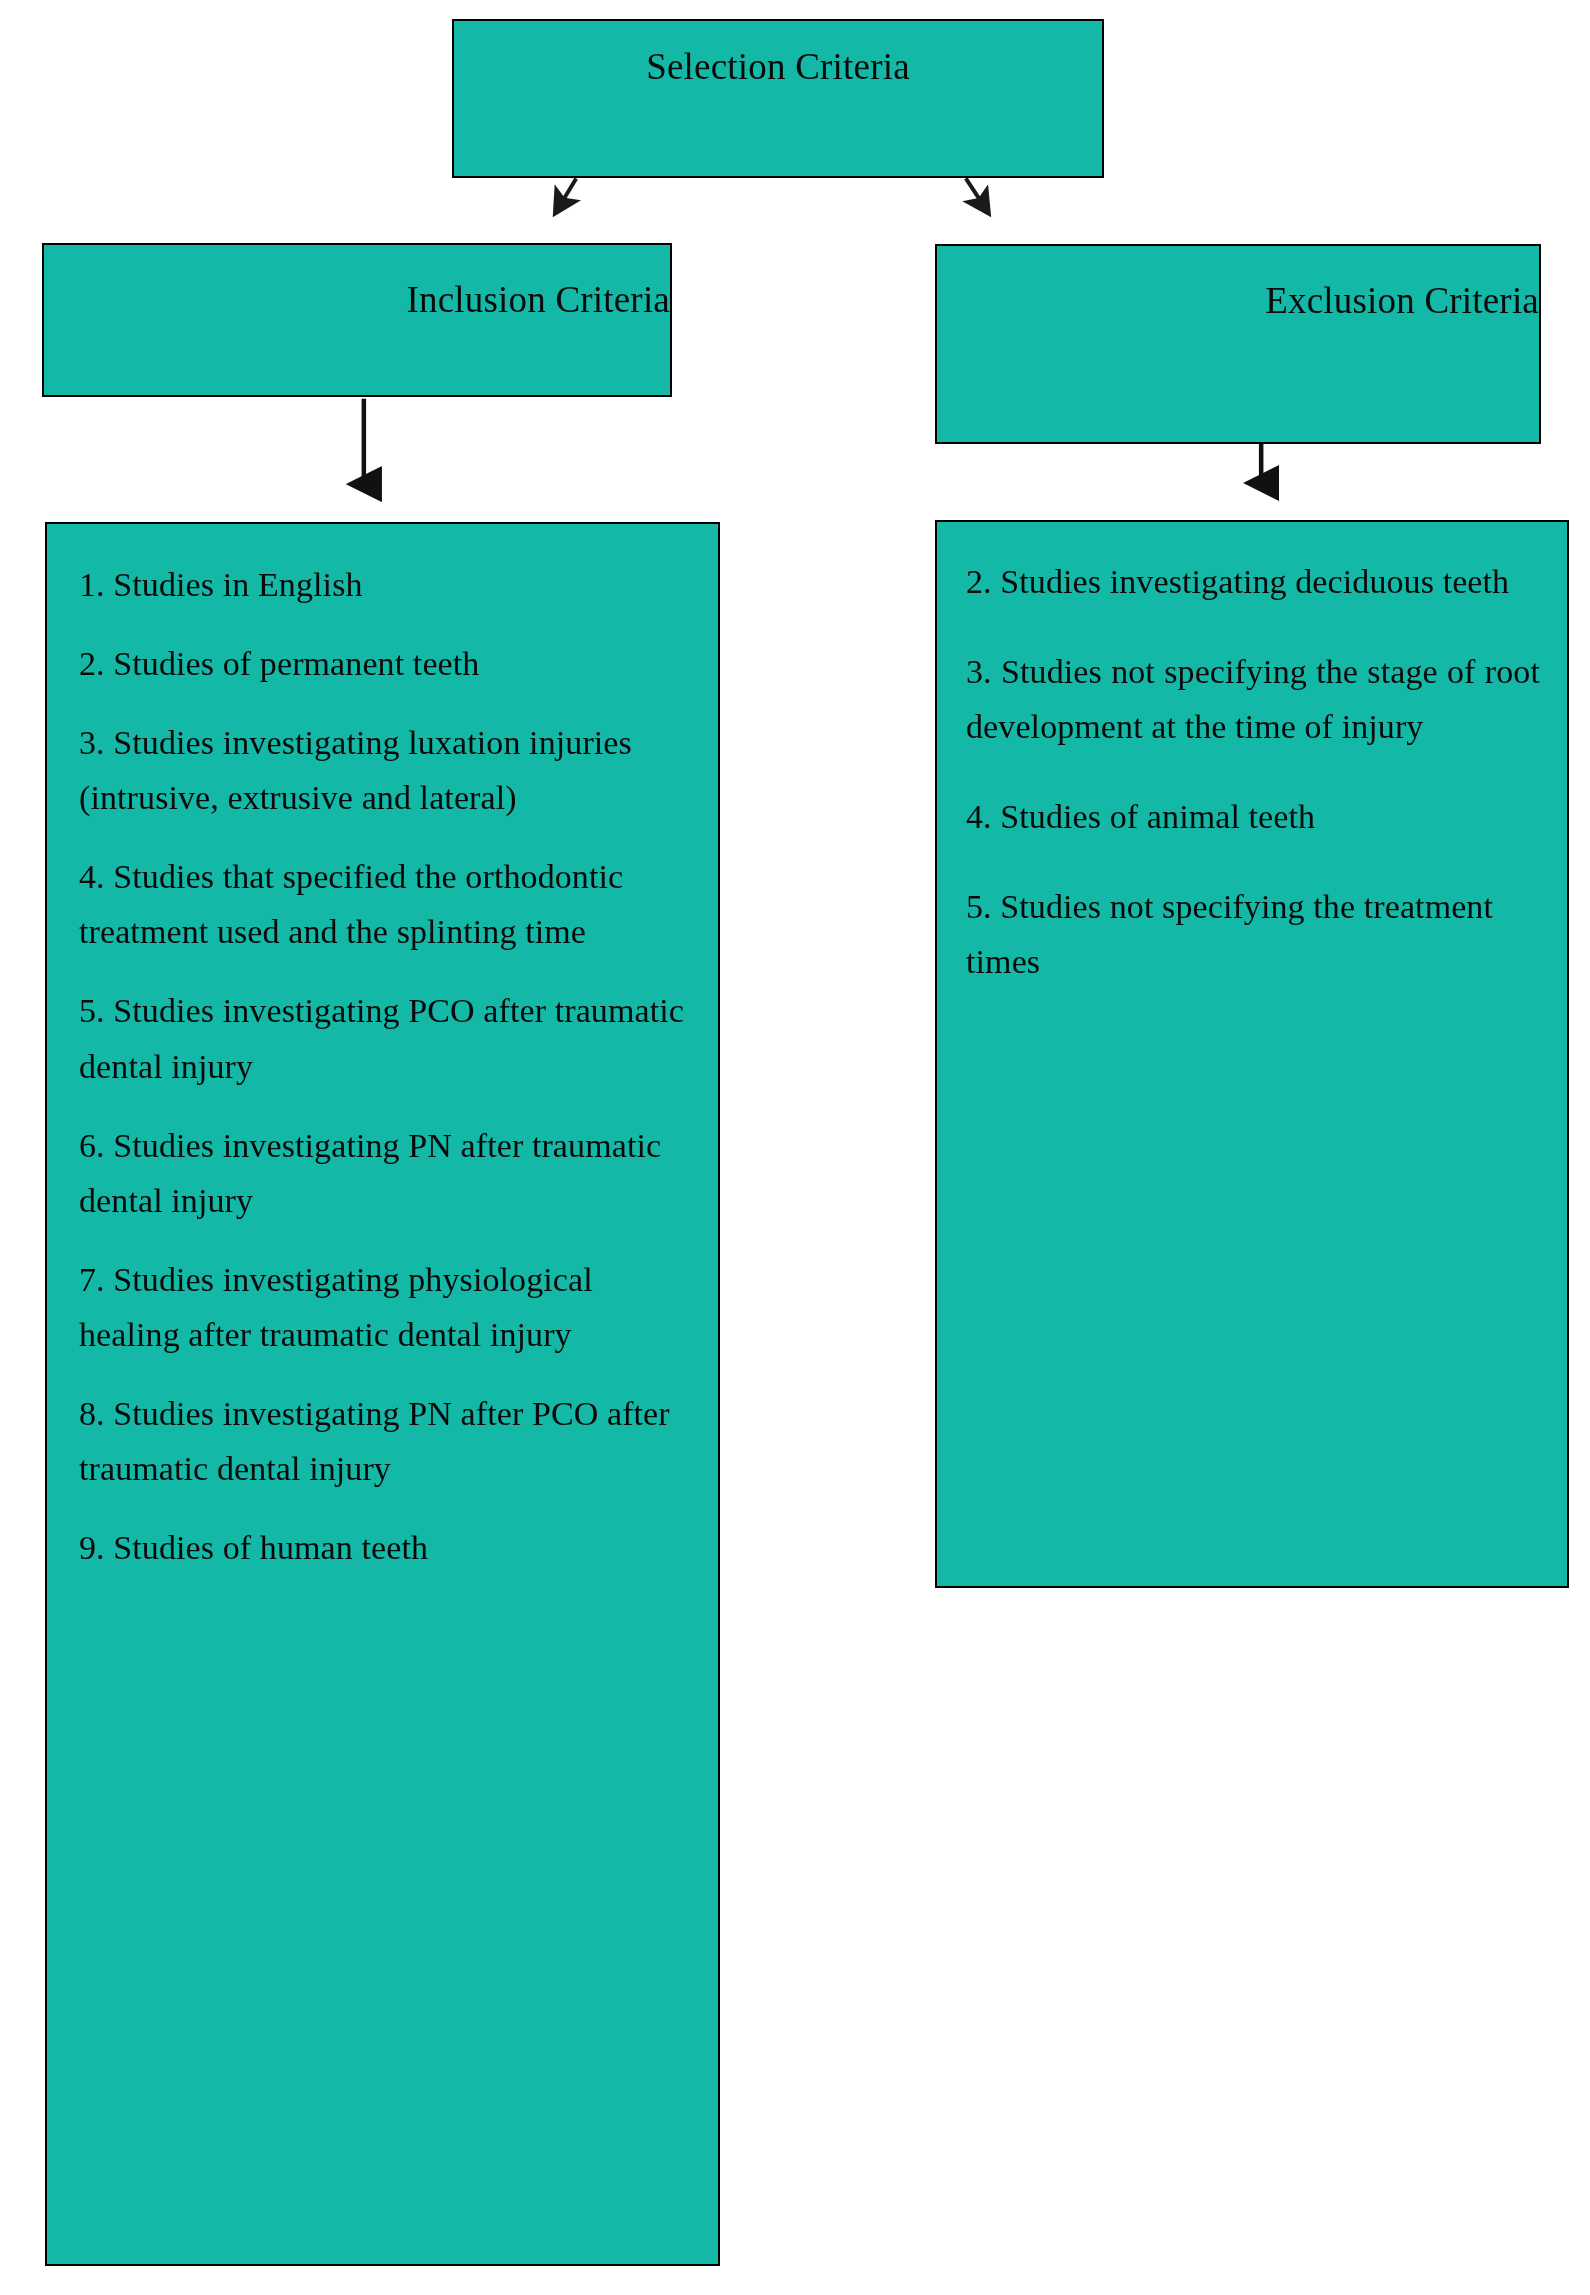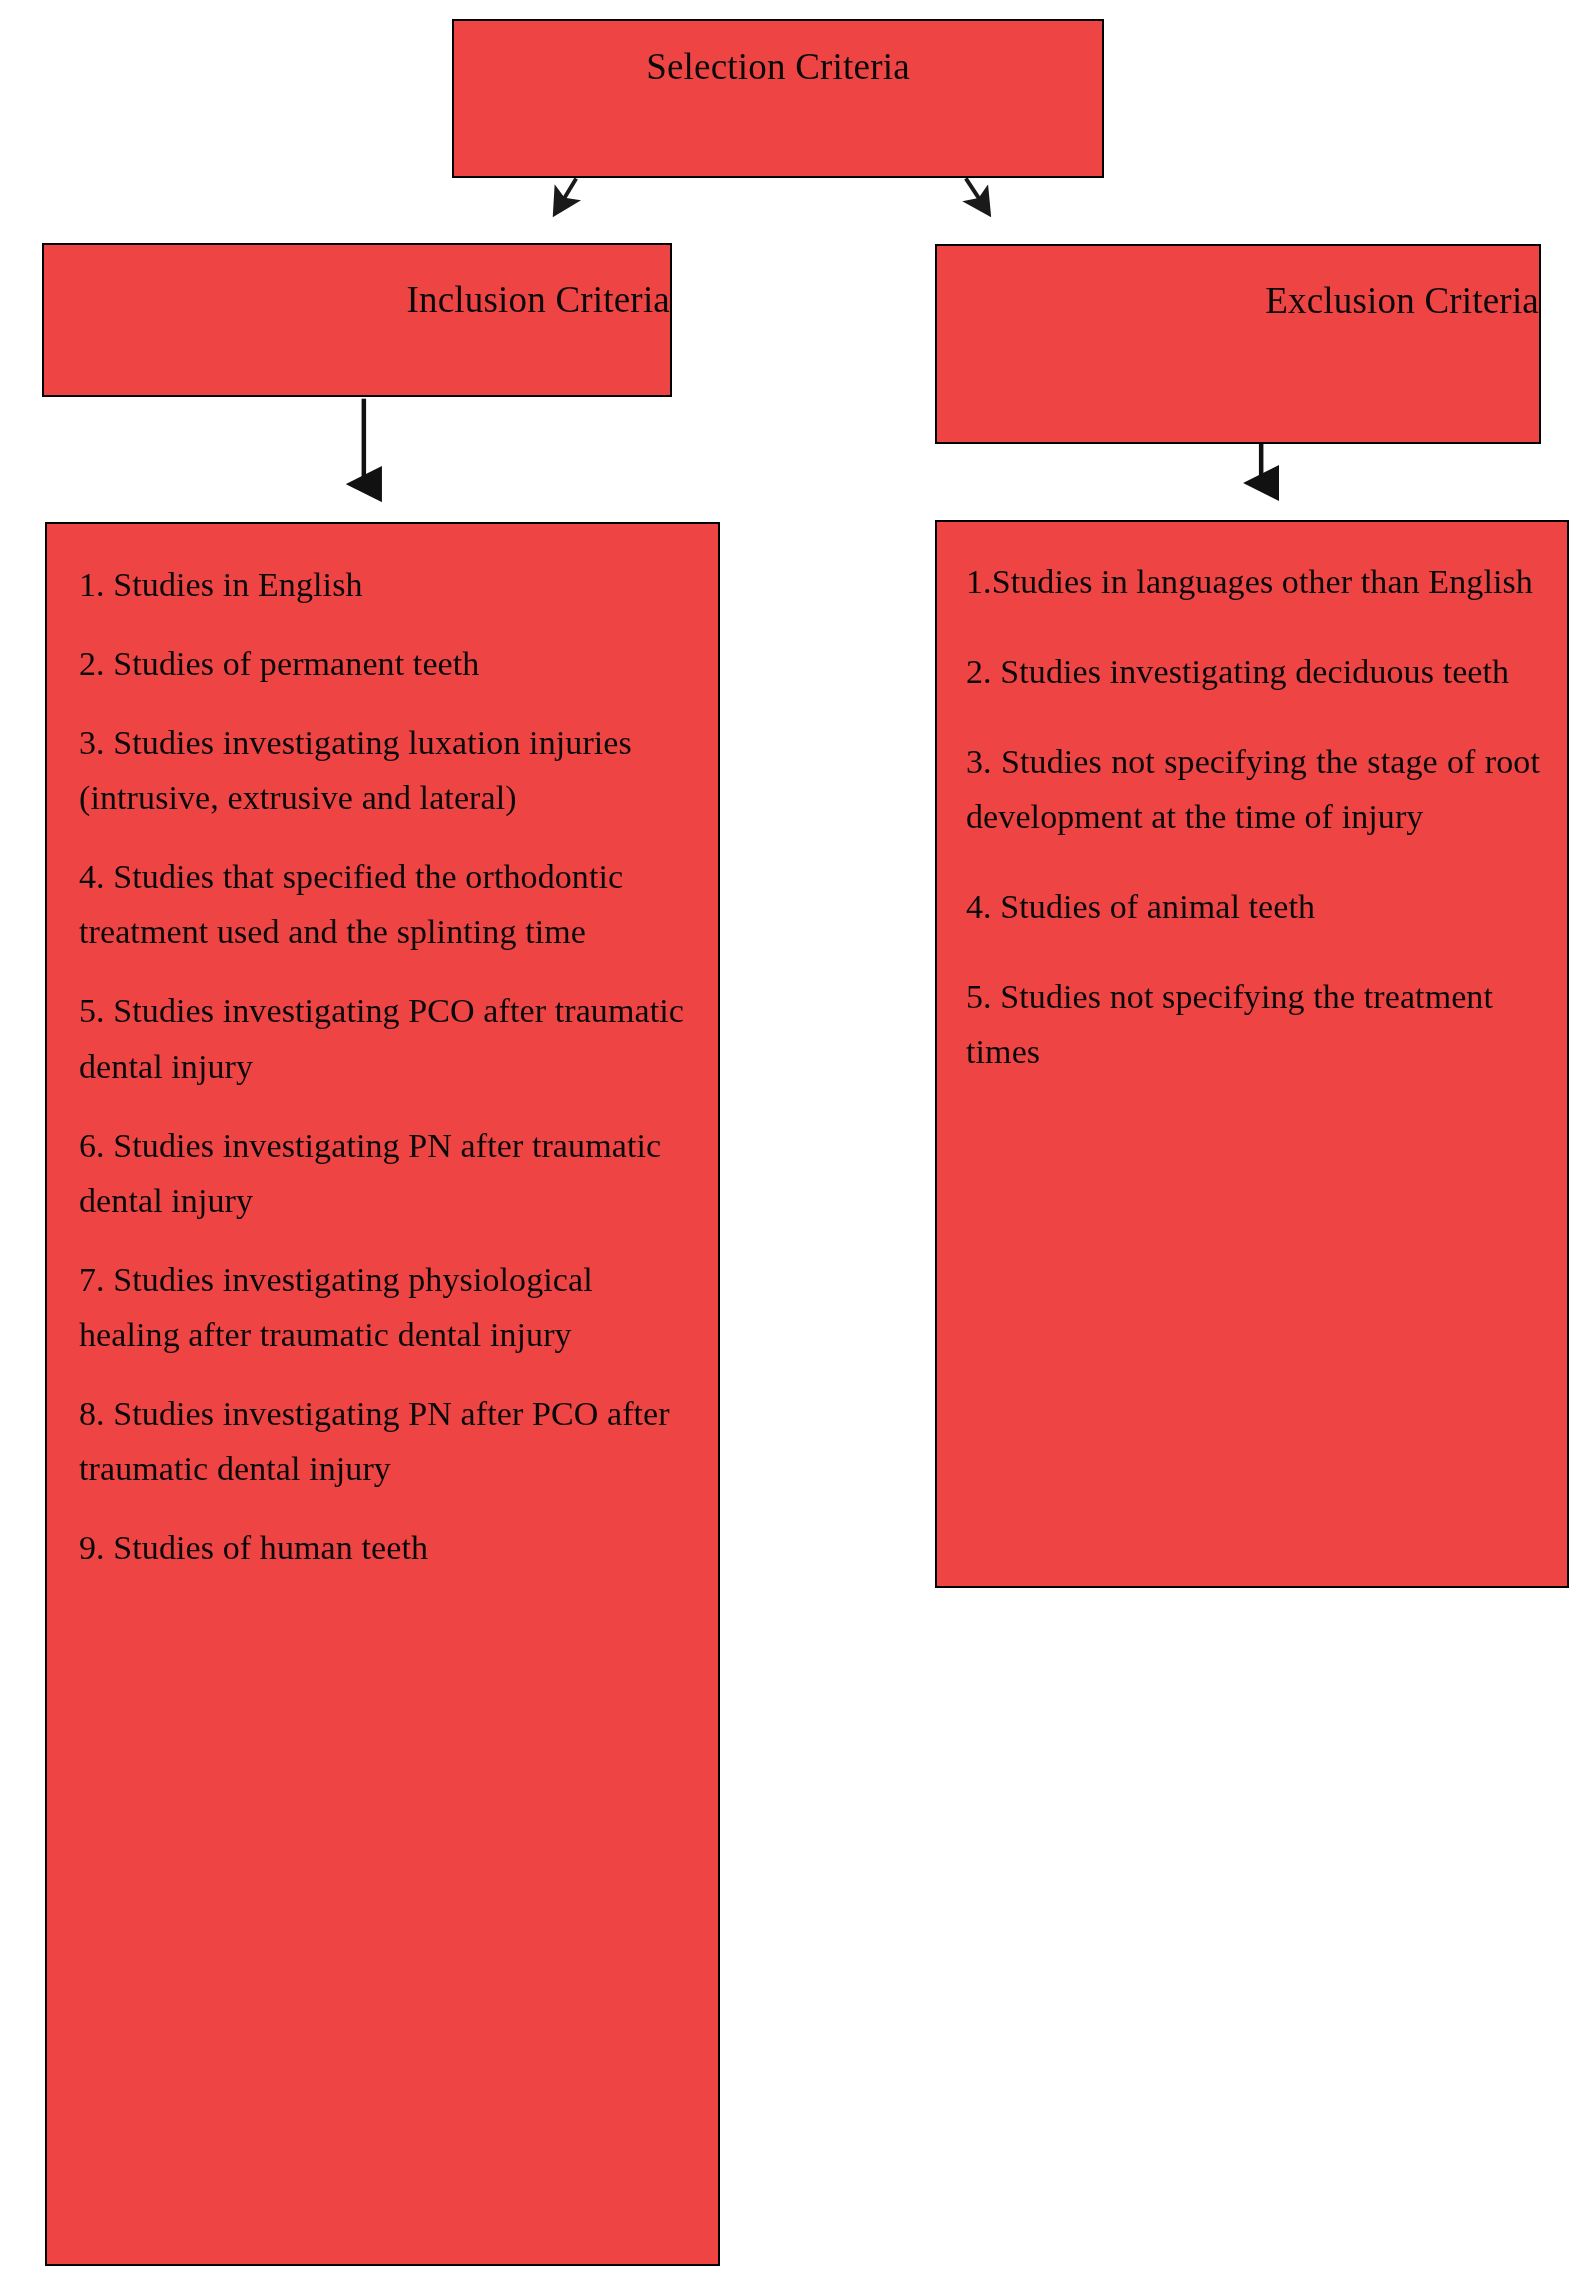--- a/index.html
+++ b/index.html
@@ -20,21 +20,21 @@
     position: absolute;
     left: 0; top: 0;
     width: 1590px;
     height: 2295px;
   }
 
   
   .box {
     position: absolute;
     box-sizing: border-box;
-    background: #ef4444;
+    background: #14b8a6;
     border: 2.3px solid #000000;
     padding-left: 32px;
   }
 
   
   #selection-box {
     left: 452px;
     top: 19px;
     width: 652px;
     height: 159px;
@@ -174,21 +174,20 @@
       <li class="criteria-item">5. Studies investigating PCO after traumatic dental injury</li>
       <li class="criteria-item">6. Studies investigating PN after traumatic dental injury</li>
       <li class="criteria-item">7. Studies investigating physiological healing after traumatic dental injury</li>
       <li class="criteria-item">8. Studies investigating PN after PCO after traumatic dental injury</li>
       <li class="criteria-item">9. Studies of human teeth</li>
     </ul>
   </div>
 
   <div class="box" id="exclusion-list-box">
     <ul class="criteria-list" id="exclusion-list">
-      <li class="criteria-item">1.Studies in languages other than English</li>
       <li class="criteria-item">2. Studies investigating deciduous teeth</li>
       <li class="criteria-item justify">3. Studies not specifying the stage of root development at the time of injury</li>
       <li class="criteria-item">4. Studies of animal teeth</li>
       <li class="criteria-item">5. Studies not specifying the treatment times</li>
     </ul>
   </div>
 
 </div>
 
 

